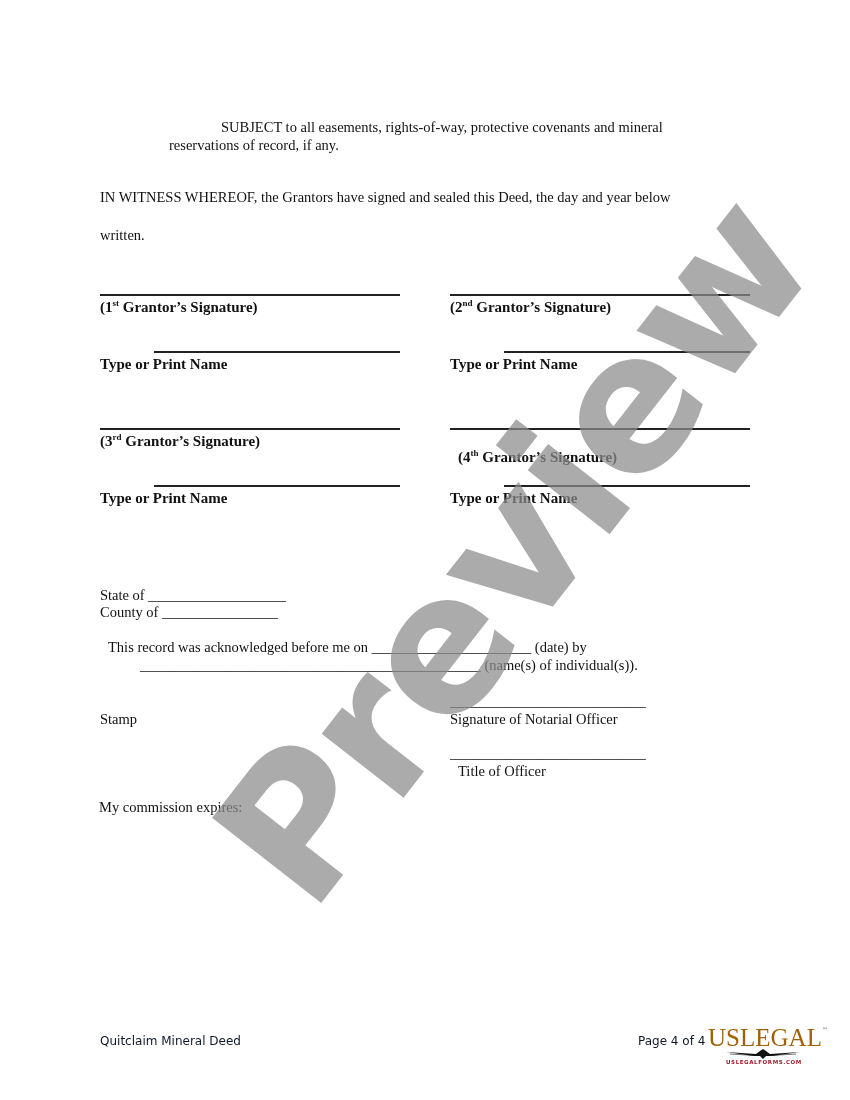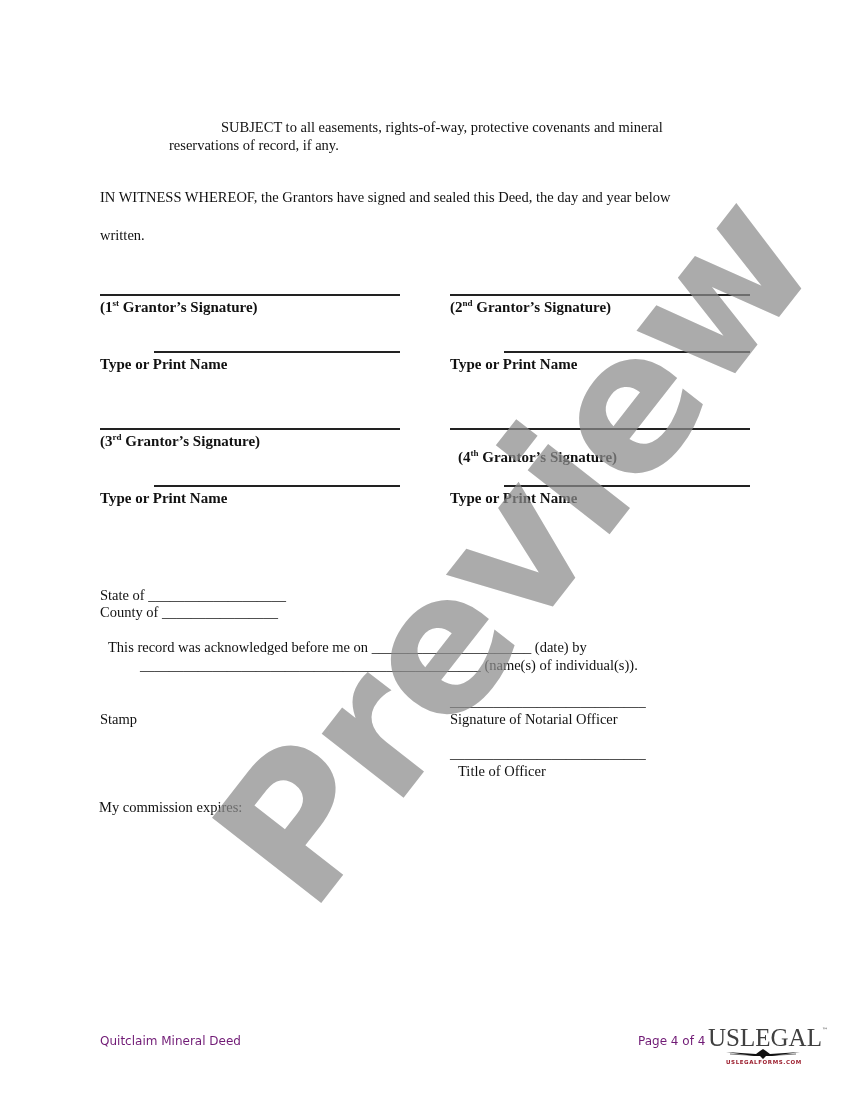--- a/index.html
+++ b/index.html
@@ -3,26 +3,26 @@
   <meta charset="utf-8">
   <style>
     html, body { margin: 0; padding: 0; background: #ffffff; }
     body { width: 850px; height: 1100px; position: relative; overflow: hidden;
            font-family: "Liberation Serif", serif; color: #111; }
     .abs { position: absolute; }
     .body-text { font-size: 14.5px; line-height: 18px; }
     .bold { font-weight: bold; font-size: 15px; }
     .rule { position: absolute; height: 0; border-top: 2px solid #222; }
     sup { font-size: 9px; vertical-align: 6px; line-height: 0; }
-    .footer-sans { font-family: "DejaVu Sans", sans-serif; font-size: 12px; color: #701a75; }
+    .footer-sans { font-family: "DejaVu Sans", sans-serif; font-size: 12px; color: #0f172a; }
     .watermark { position: absolute; left: 100px; top: 440px; font-family: "DejaVu Sans", sans-serif;
                  font-weight: bold; font-size: 190px; color: #8c8c8c; opacity: 0.72;
                  transform: rotate(-52deg); transform-origin: center; letter-spacing: -4px;
                  pointer-events: none; white-space: nowrap; }
-    .logo-main { font-family: "Liberation Serif", serif; font-size: 25px; color: #404040; letter-spacing: 0px; }
+    .logo-main { font-family: "Liberation Serif", serif; font-size: 25px; color: #a16207; letter-spacing: 0px; }
     .logo-tm { font-family: "DejaVu Sans", sans-serif; font-size: 6px; color: #333; vertical-align: 14px; }
     .logo-url { font-family: "DejaVu Sans", sans-serif; font-size: 5.5px; color: #9b1c2c; font-weight: bold; letter-spacing: 0.6px; }
   </style>
 </head>
 <body>
 
 <div class="abs body-text" style="left:221px; top:118px;">SUBJECT to all easements, rights-of-way, protective covenants and mineral</div>
 <div class="abs body-text" style="left:169px; top:136px;">reservations of record, if any.</div>
 
 <div class="abs body-text" style="left:100px; top:188px;">IN WITNESS WHEREOF, the Grantors have signed and sealed this Deed, the day and year below</div>

